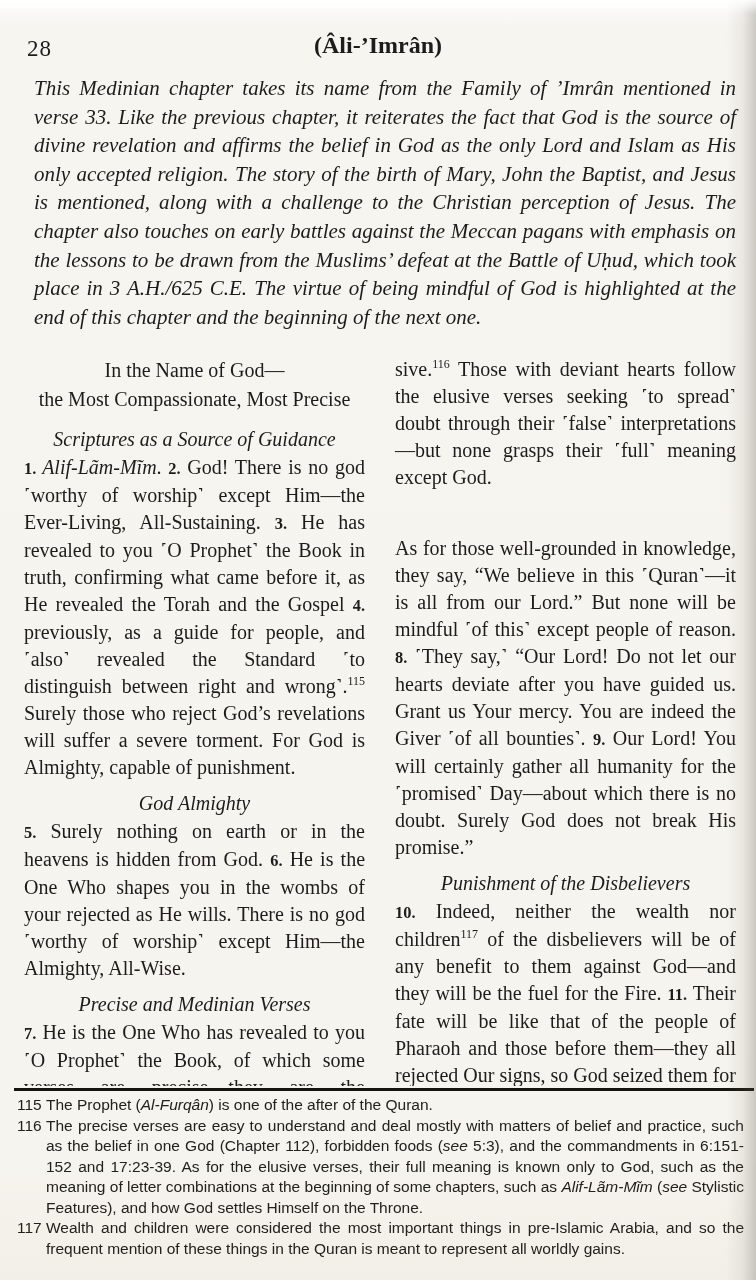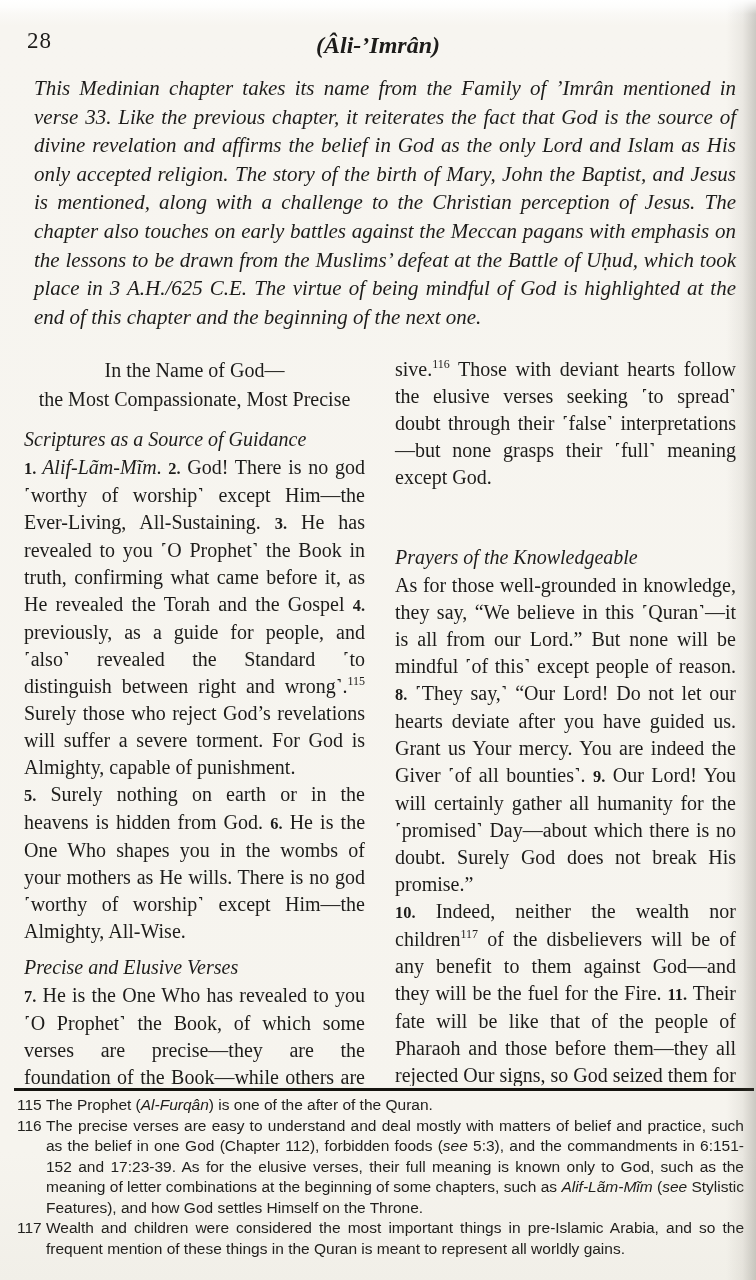--- a/index.html
+++ b/index.html
@@ -19,47 +19,47 @@
     pointer-events: none; z-index: 5;
   }
   .edge-shadow-top {
     position: absolute; top: 0; left: 0; width: 756px; height: 14px;
     background: linear-gradient(to bottom, rgba(255,255,255,0.9), rgba(255,255,255,0));
     pointer-events: none; z-index: 5;
   }
   .page-inner { position: absolute; top: 0; left: 0; width: 756px; height: 1280px; }
 
   .page-number {
-    position: absolute; left: 27px; top: 28px;
+    position: absolute; left: 27px; top: 36px;
     font-size: 23px; letter-spacing: 1px;
   }
   .title-block { text-align: center; padding-top: 28px; }
   .chapter-title { font-size: 27px; font-weight: bold; margin: 0; line-height: 32px; }
-  .chapter-subtitle { font-size: 24px; font-weight: bold; font-style: italic; margin: 2px 0 0 0; line-height: 30px; }
+  .chapter-subtitle { font-size: 24px; font-weight: bold; margin: 2px 0 0 0; line-height: 30px; }
 
   .intro {
     margin: 14px 20px 0 34px;
     font-style: italic;
     font-size: 21px;
     line-height: 28.6px;
     text-align: justify;
   }
 
   .columns {
     position: absolute;
     top: 356px; left: 24px; right: 20px;
     height: 730px; overflow: hidden;
     display: flex; gap: 30px;
     font-size: 20px; line-height: 27px;
   }
   .col { flex: 1 1 0; text-align: justify; }
   .bismillah { text-align: center; margin-bottom: 12px; }
   .bismillah div { line-height: 29px; }
   .section-heading {
-    font-style: italic; 
+    font-style: italic; text-align: center;
     margin: 9px 0 1px 0; line-height: 27px;
   }
   .col p { margin: 0; }
   .v-spacer { height: 44px; }
 
   .seg-b { font-weight: bold; font-size: 0.82em; }
   .seg-i { font-style: italic; }
   sup.seg-sup { font-size: 0.60em; line-height: 0; vertical-align: super; }
 
   .footnotes {
@@ -91,34 +91,35 @@
 
     <div class="col">
       <div class="bismillah">
         <div>In the Name of God—</div>
         <div>the Most Compassionate, Most Precise</div>
       </div>
 
       <div class="section-heading">Scriptures as a Source of Guidance</div>
       <p><span class="seg-b">1. </span><span class="seg-i">Alif-Lãm-Mĩm</span><span>. </span><span class="seg-b">2.</span><span> God! There is no god ˹worthy of worship˺ except Him—the Ever-Living, All-Sustaining. </span><span class="seg-b">3.</span><span> He has revealed to you ˹O Prophet˺ the Book in truth, confirming what came before it, as He revealed the Torah and the Gospel </span><span class="seg-b">4.</span><span> previously, as a guide for people, and ˹also˺ revealed the Standard ˹to distinguish between right and wrong˺.</span><sup class="seg-sup">115</sup><span> Surely those who reject God’s revelations will suffer a severe torment. For God is Almighty, capable of punishment.</span></p>
 
-      <p><span class="seg-b">5.</span><span> Surely nothing on earth or in the heavens is hidden from God. </span><span class="seg-b">6.</span><span> He is the One Who shapes you in the wombs of your mothers as He wills. There is no god ˹worthy of worship˺ except Him—the Almighty, All-Wise.</span></p>
+      <div class="section-heading">God Almighty</div>
+      <p><span class="seg-b">5.</span><span> Surely nothing on earth or in the heavens is hidden from God. </span><span class="seg-b">6.</span><span> He is the One Who shapes you in the wombs of your rejected as He wills. There is no god ˹worthy of worship˺ except Him—the Almighty, All-Wise.</span></p>
 
-      <div class="section-heading">Precise and Elusive Verses</div>
+      <div class="section-heading">Precise and Medinian Verses</div>
       <p><span class="seg-b">7.</span><span> He is the One Who has revealed to you ˹O Prophet˺ the Book, of which some verses are precise—they are the foundation of the Book—while others are elu-</span></p>
     </div>
 
     <div class="col">
       <p><span>sive.</span><sup class="seg-sup">116</sup><span> Those with deviant hearts follow the elusive verses seeking ˹to spread˺ doubt through their ˹false˺ interpretations—but none grasps their ˹full˺ meaning except God.</span></p>
 
       <div class="v-spacer"></div>
 
-      <div class="section-heading">Prayers of the Knowledgeable</div>
       <p><span>As for those well-grounded in knowledge, they say, “We believe in this ˹Quran˺—it is all from our Lord.” But none will be mindful ˹of this˺ except people of reason. </span><span class="seg-b">8.</span><span> ˹They say,˺ “Our Lord! Do not let our hearts deviate after you have guided us. Grant us Your mercy. You are indeed the Giver ˹of all bounties˺. </span><span class="seg-b">9.</span><span> Our Lord! You will certainly gather all humanity for the ˹promised˺ Day—about which there is no doubt. Surely God does not break His promise.”</span></p>
 
+      <div class="section-heading">Punishment of the Disbelievers</div>
       <p><span class="seg-b">10.</span><span> Indeed, neither the wealth nor children</span><sup class="seg-sup">117</sup><span> of the disbelievers will be of any benefit to them against God—and they will be the fuel for the Fire. </span><span class="seg-b">11.</span><span> Their fate will be like that of the people of Pharaoh and those before them—they all rejected Our signs, so God seized them for their</span></p>
     </div>
 
   </div>
 
   <div class="footnotes">
     <div class="footnote">
       <div class="fn-num">115</div>
       <div class="fn-text"><span>The Prophet (</span><span class="seg-i">Al-Furqân</span><span>) is one of the after of the Quran.</span></div>
     </div>

